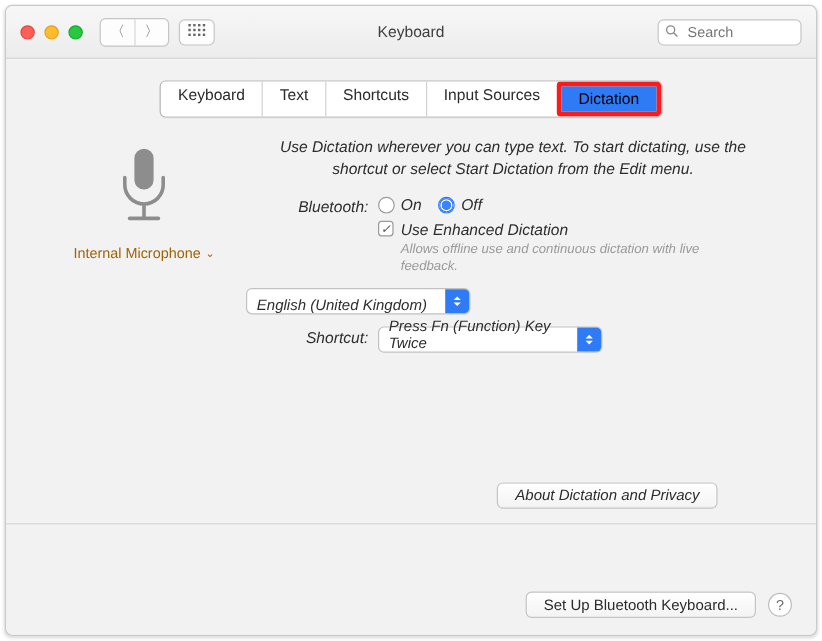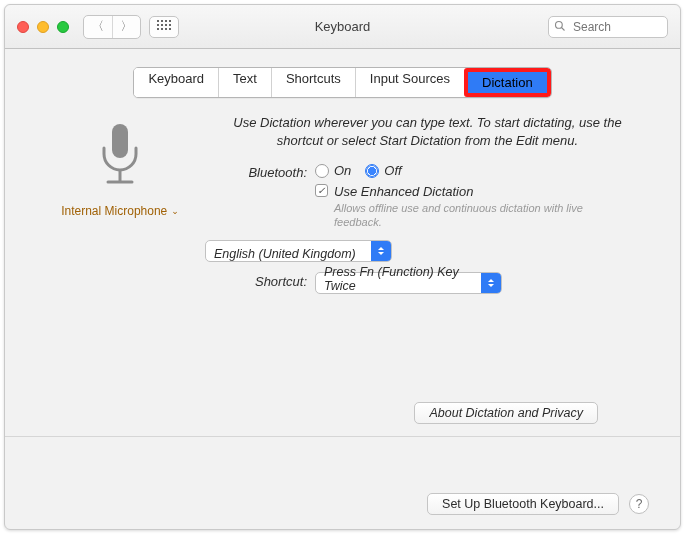--- a/index.html
+++ b/index.html
@@ -42,21 +42,21 @@
   .checkrow { display:flex; gap:6px; align-items:flex-start; margin-top:6px; }
   .checkbox { width:13px; height:13px; border:1px solid #9a9a9a; border-radius:3px; background:#fff; display:inline-flex; align-items:center; justify-content:center; font-size:10px; color:#555; }
   .checkbox.checked::after { content:"✓"; }
   .hint { font-size:11px; color:#9a9a9a; margin-top:2px; line-height:1.3; max-width:260px; }
   .select { position:relative; height:22px; width:187px; border:1px solid #c1c1c1; border-radius:5px; background:#fff; display:flex; align-items:flex-end; padding:0 24px 0 8px; font-size:12.5px; }
   .select .arrow { position:absolute; right:0; top:0; width:20px; height:100%; background:#2f7bf6; border-radius:0 4px 4px 0; display:flex; flex-direction:column; align-items:center; justify-content:center; gap:0; }
   .select .arrow::before { content:""; border:3px solid transparent; border-bottom-color:#fff; margin-bottom:1px; }
   .select .arrow::after { content:""; border:3px solid transparent; border-top-color:#fff; margin-top:1px; }
   .btn { height:22px; border:1px solid #c5c5c5; border-radius:5px; background:linear-gradient(#ffffff,#f3f3f3); padding:0 14px; font-size:12.5px; color:#2c2c2c; display:inline-flex; align-items:center; cursor:pointer; }
   .aboutrow { display:flex; justify-content:flex-end; padding-right:52px; margin-top:108px; }
-  .footer { position:absolute; bottom:14px; right:31px; display:flex; align-items:center; gap:10px; }
+  .footer { position:absolute; bottom:14px; right:20px; display:flex; align-items:center; gap:10px; }
   .helpbtn { width:20px; height:20px; border:1px solid #bdbdbd; border-radius:50%; background:#fff; display:flex; align-items:center; justify-content:center; font-size:12px; color:#6a6a6a; cursor:pointer; }
   .divider { border-top:1px solid #d6d6d6; margin:12px 0 0 0; }
   .chev { font-size:12px; }
 </style>
 </head>
 <body>
 
 <div class="window">
   <div class="titlebar">
     <div class="traffic">

